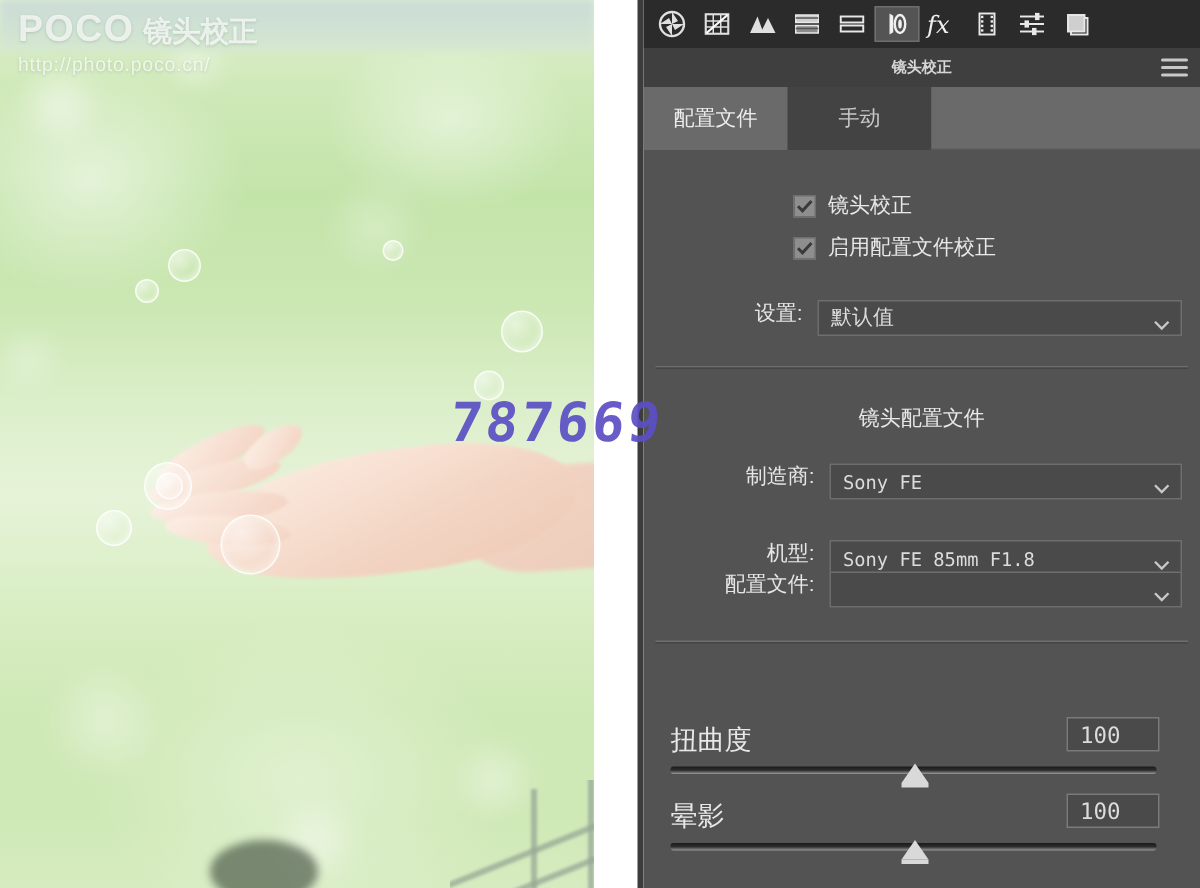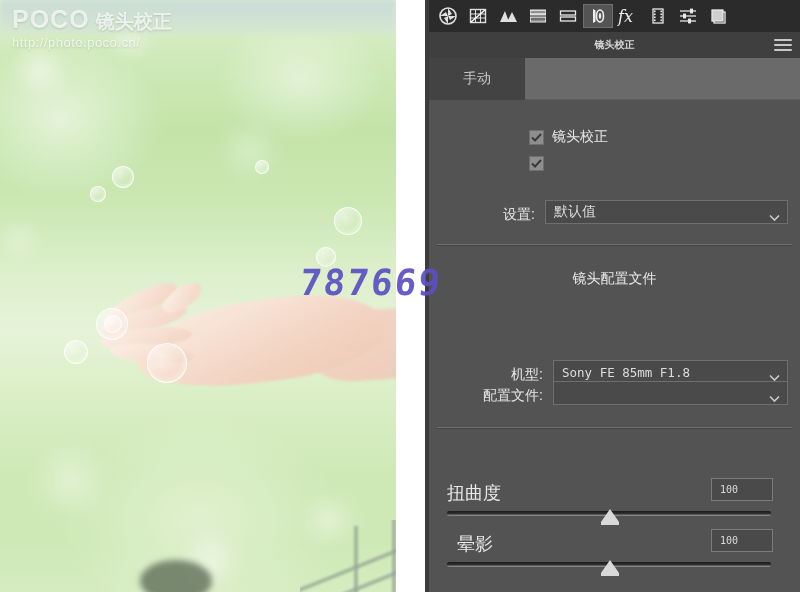--- a/index.html
+++ b/index.html
@@ -108,38 +108,38 @@
   .tabfill{flex:1;background:#6a6a6a;border-bottom:1px solid #5a5a5a;}
 
   .body{position:absolute;left:0;top:100px;width:371px;height:492px;background:#535353;}
 
   .chk-row{position:absolute;display:flex;align-items:center;gap:8px;}
   .cbox{width:13px;height:13px;background:#8e8e8e;border:1px solid #6f6f6f;
      display:flex;align-items:center;justify-content:center;flex:none;}
   .cbox svg{display:block;}
   .chk-label{color:#e8e8e8;font-size:14px;white-space:nowrap;}
 
-  .fld{position:absolute;display:flex;align-items:flex-end;}
+  .fld{position:absolute;display:flex;align-items:flex-start;}
   .fld .lab{color:#e6e6e6;font-size:14px;text-align:right;white-space:nowrap;}
   .sel{position:relative;height:24px;background:#4a4a4a;border:1px solid #6e6e6e;
      box-sizing:border-box;display:flex;align-items:center;}
   .sel .val{color:#dcdcdc;font-size:12.5px;padding-left:8px;white-space:nowrap;overflow:hidden;
      font-family:"DejaVu Sans Mono","Liberation Mono",monospace;}
   .sel .val.cn{font-family:"Liberation Sans",sans-serif;font-size:14px;}
   .chev{position:absolute;right:7px;top:7px;}
 
   .hr{position:absolute;left:8px;width:355px;height:1px;background:#6f6f6f;}
   .hr::after{content:"";position:absolute;left:0;top:1px;width:100%;height:1px;background:#454545;}
 
   .sec-title{position:absolute;width:371px;text-align:center;color:#e8e8e8;font-size:14px;}
 
   .sl-label{position:absolute;color:#e8e8e8;font-size:18px;}
   .sl-box{position:absolute;width:62px;height:23px;background:#4a4a4a;border:1px solid #7b7b7b;
      box-sizing:border-box;display:flex;align-items:center;}
-  .sl-box span{color:#dcdcdc;font-size:10px;padding-left:8px;
+  .sl-box span{color:#dcdcdc;font-size:15px;padding-left:8px;
      font-family:"DejaVu Sans Mono","Liberation Mono",monospace;}
   .track{position:absolute;height:5px;border-radius:2px;
      background:linear-gradient(to bottom,#1a1a1a,#2e2e2e 50%,#9a9a9a 100%);}
   .knob{position:absolute;width:0;height:0;border-left:9px solid transparent;
      border-right:9px solid transparent;border-bottom:13px solid #d9d9d9;}
   .knob::after{content:"";position:absolute;left:-9px;top:13px;width:18px;height:3px;background:#d9d9d9;}
 </style>
 </head>
 <body>
 
@@ -280,20 +280,23 @@
     <div class="titlebar">
       <div class="t">镜头校正</div>
       <div class="burger">
           <i></i>
           <i></i>
           <i></i>
         </div>
     </div>
 
     <div class="tabs">
+      <div class="tab active">
+        <span>配置文件</span>
+      </div>
       <div class="tab inactive">
         <span>手动</span>
       </div>
       <div class="tabfill"></div>
     </div>
 
     <div class="body">
 
       <div class="chk-row" style="left:100px;top:28px;">
         <span class="cbox">
@@ -303,38 +306,50 @@
         </span>
         <span class="chk-label">镜头校正</span>
       </div>
 
       <div class="chk-row" style="left:100px;top:56px;">
         <span class="cbox">
           <svg width="11" height="9" viewBox="0 0 11 9">
               <path d="M1 4.5 L4 7.5 L10 1" fill="none" stroke="#3a3a3a" stroke-width="2"></path>
             </svg>
         </span>
+        <span class="chk-label">启用配置文件校正</span>
       </div>
 
       <div class="fld" style="left:14px;top:100px;width:345px;">
         <div class="lab" style="width:92px;">设置:</div>
         <div class="sel" style="margin-left:10px;width:243px;">
           <span class="val cn">默认值</span>
           <span class="chev">
             <svg width="11" height="8" viewBox="0 0 11 8">
                 <path d="M1 1.5 L5.5 6 L10 1.5" fill="none" stroke="#c8c8c8" stroke-width="1.6"></path>
               </svg>
           </span>
         </div>
       </div>
 
       <div class="hr" style="top:144px;"></div>
 
       <div class="sec-title" style="top:170px;">镜头配置文件</div>
 
+      <div class="fld" style="left:14px;top:209px;width:345px;">
+        <div class="lab" style="width:100px;">制造商:</div>
+        <div class="sel" style="margin-left:10px;width:235px;">
+          <span class="val">Sony FE</span>
+          <span class="chev">
+            <svg width="11" height="8" viewBox="0 0 11 8">
+                <path d="M1 1.5 L5.5 6 L10 1.5" fill="none" stroke="#c8c8c8" stroke-width="1.6"></path>
+              </svg>
+          </span>
+        </div>
+      </div>
 
       <div class="fld" style="left:14px;top:260px;width:345px;">
         <div class="lab" style="width:100px;">机型:</div>
         <div class="sel" style="margin-left:10px;width:235px;">
           <span class="val">Sony FE 85mm F1.8</span>
           <span class="chev">
             <svg width="11" height="8" viewBox="0 0 11 8">
                 <path d="M1 1.5 L5.5 6 L10 1.5" fill="none" stroke="#c8c8c8" stroke-width="1.6"></path>
               </svg>
           </span>
@@ -355,21 +370,21 @@
       <div class="hr" style="top:327px;"></div>
 
 
       <div class="sl-label" style="left:18px;top:381px;">扭曲度</div>
       <div class="sl-box" style="left:282px;top:378px;">
         <span>100</span>
       </div>
       <div class="track" style="left:18px;top:411px;width:324px;"></div>
       <div class="knob" style="left:172px;top:409px;"></div>
 
-      <div class="sl-label" style="left:28px;top:432px;">晕影</div>
+      <div class="sl-label" style="left:18px;top:432px;">晕影</div>
       <div class="sl-box" style="left:282px;top:429px;">
         <span>100</span>
       </div>
       <div class="track" style="left:18px;top:462px;width:324px;"></div>
       <div class="knob" style="left:172px;top:460px;"></div>
 
     </div>
   </div>
 </div>
 

